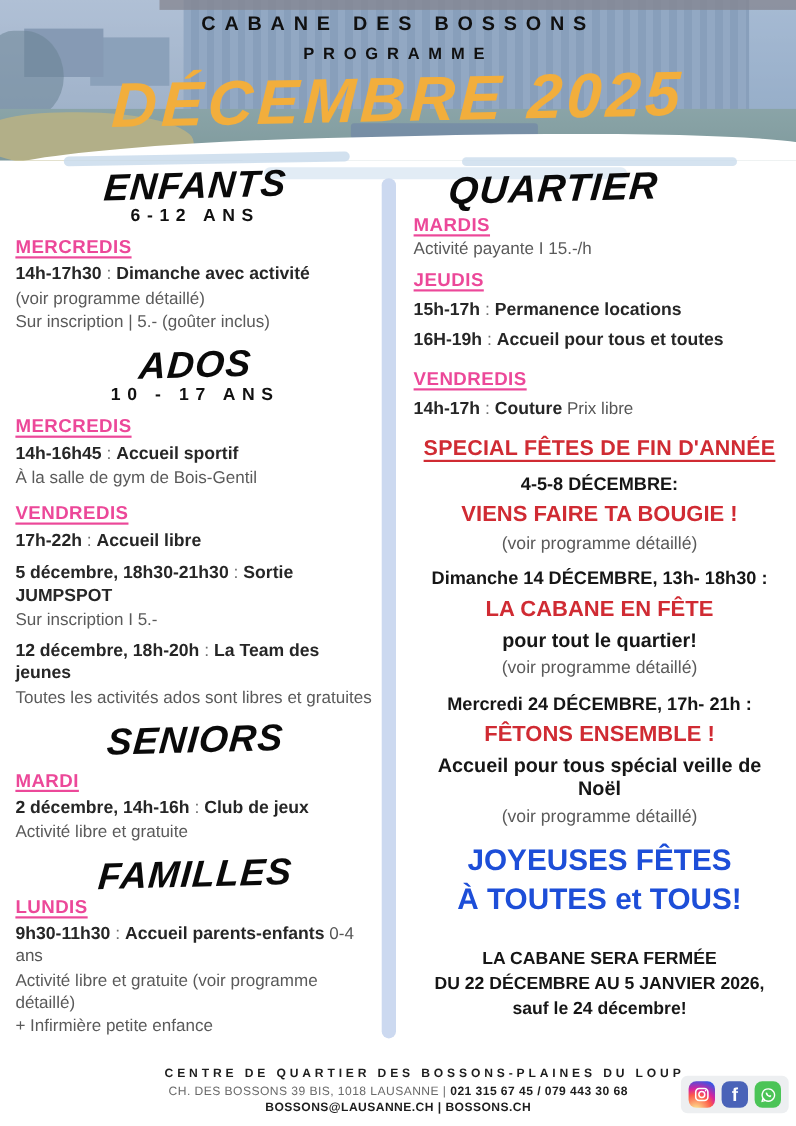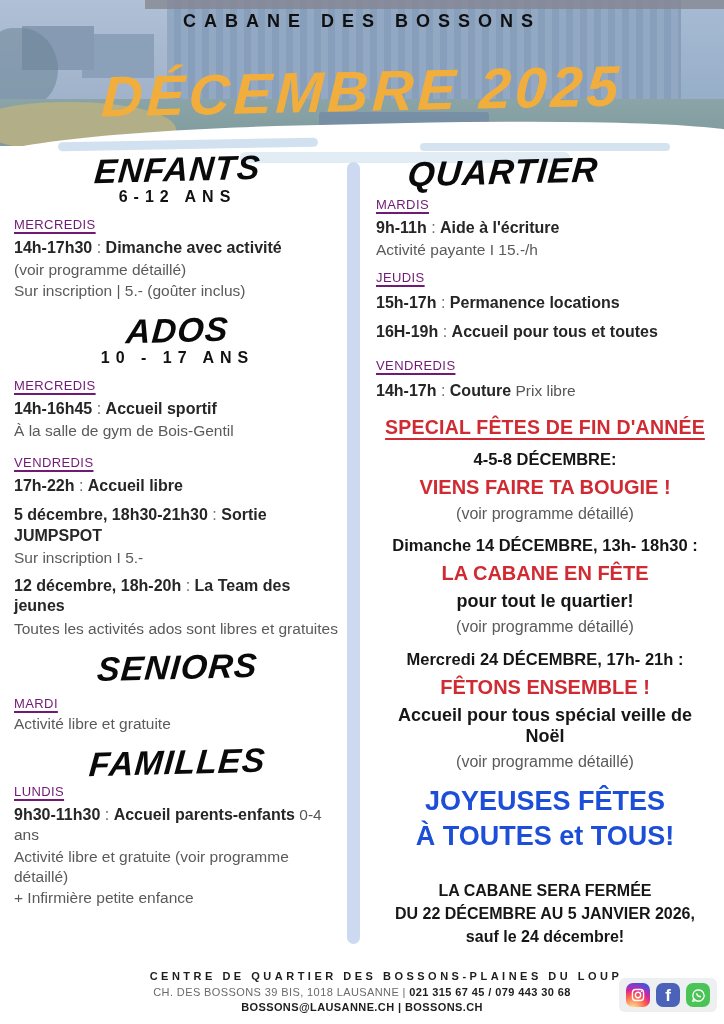--- a/index.html
+++ b/index.html
@@ -43,21 +43,21 @@
   .divider{width:13px;background:#CCD9F0;border-radius:7px;margin:16px 2px 14px 2px;}
   .col-right{flex:1;box-sizing:border-box;padding:6px 10px 0 14px;}
 
   .brush{font-weight:bold;font-style:italic;transform:skewX(-6deg) rotate(-1.5deg);display:block;}
   .sec-head{text-align:center;margin-top:12px;}
   .sec-head.first{margin-top:0;}
   .sec-title{font-size:34px;line-height:1.02;color:#0a0a0a;letter-spacing:1px;}
   .sec-sub{font-size:16px;font-weight:bold;letter-spacing:6px;color:#111;margin-top:1px;}
 
   .day-row{margin:9px 0 0;}
-  .day{font-size:13px;font-weight:normal;color:#701a75;letter-spacing:.4px;
+  .day{font-size:17px;font-weight:bold;color:#ec4899;letter-spacing:.4px;
        text-decoration:underline;text-decoration-thickness:2px;text-underline-offset:3px;}
   .line{font-size:16px;line-height:1.26;margin:5px 0 0;color:#262626;}
   .time,.act{font-weight:bold;color:#262626;}
   .sep{color:#6f6f6f;}
   .xtra{color:#565656;font-weight:normal;font-size:15.5px;}
   .note{font-size:15.5px;line-height:1.26;margin:2px 0 0;color:#5a5a5a;}
 
   .q-title-wrap{text-align:left;padding-left:32px;margin-top:2px;}
   .q-title{font-size:35px;line-height:1.02;color:#0a0a0a;letter-spacing:1px;display:inline-block;}
 
@@ -97,20 +97,21 @@
     <div class="layer cabin"></div>
     <div class="layer roof"></div>
     <div class="layer tree"></div>
     <div class="layer grass"></div>
     <div class="layer tarp"></div>
     <div class="layer bench"></div>
     <div class="layer overlay"></div>
     <div class="layer wb1"></div>
     <div class="layer wb2"></div>
     <div class="kicker">CABANE DES BOSSONS</div>
+    <div class="kicker2">PROGRAMME</div>
     <div class="month">DÉCEMBRE 2025</div>
   </div>
   <div class="st st1"></div>
   <div class="st st2"></div>
   <div class="st st3"></div>
 
   <div class="main">
 
     <div class="col-left">
 
@@ -144,20 +145,23 @@
       <div class="note">Sur inscription I 5.-</div>
       <div class="line" style="margin-top:9px;">
         <span class="time">12 décembre, 18h-20h</span><span class="sep"> : </span><span class="act">La Team des jeunes</span>
       </div>
       <div class="note">Toutes les activités ados sont libres et gratuites</div>
 
       <div class="sec-head">
         <span class="brush sec-title">SENIORS</span>
       </div>
       <div class="day-row"><span class="day">MARDI</span></div>
+      <div class="line">
+        <span class="time">2 décembre, 14h-16h</span><span class="sep"> : </span><span class="act">Club de jeux</span>
+      </div>
       <div class="note">Activité libre et gratuite</div>
 
       <div class="sec-head">
         <span class="brush sec-title">FAMILLES</span>
       </div>
       <div class="day-row" style="margin-top:2px;"><span class="day">LUNDIS</span></div>
       <div class="line">
         <span class="time">9h30-11h30</span><span class="sep"> : </span><span class="act">Accueil parents-enfants</span><span class="xtra"> 0-4 ans</span>
       </div>
       <div class="note">Activité libre et gratuite (voir programme détaillé)</div>
@@ -166,23 +170,20 @@
     </div>
 
     <div class="divider"></div>
 
     <div class="col-right">
 
       <div class="q-title-wrap">
         <span class="brush q-title">QUARTIER</span>
       </div>
       <div class="day-row" style="margin-top:5px;"><span class="day">MARDIS</span></div>
-      <div class="line">
-        <span class="time">9h-11h</span><span class="sep"> : </span><span class="act">Aide à l'écriture</span>
-      </div>
       <div class="note">Activité payante I 15.-/h</div>
       <div class="day-row" style=""><span class="day">JEUDIS</span></div>
       <div class="line" style="margin-top:7px;">
         <span class="time">15h-17h</span><span class="sep"> : </span><span class="act">Permanence locations</span>
       </div>
       <div class="line" style="margin-top:8px;">
         <span class="time">16H-19h</span><span class="sep"> : </span><span class="act">Accueil pour tous et toutes</span>
       </div>
       <div class="day-row" style="margin-top:14px;"><span class="day">VENDREDIS</span></div>
       <div class="line" style="margin-top:7px;">

